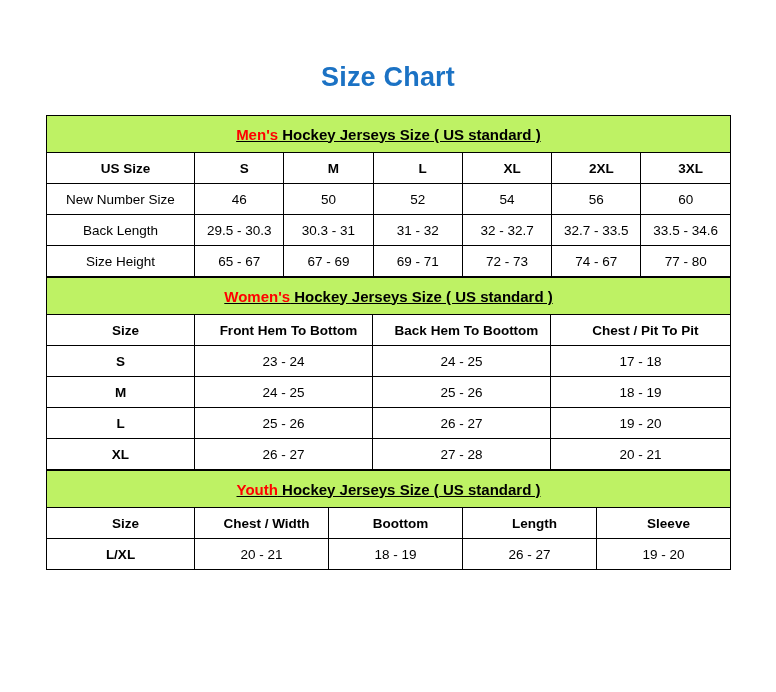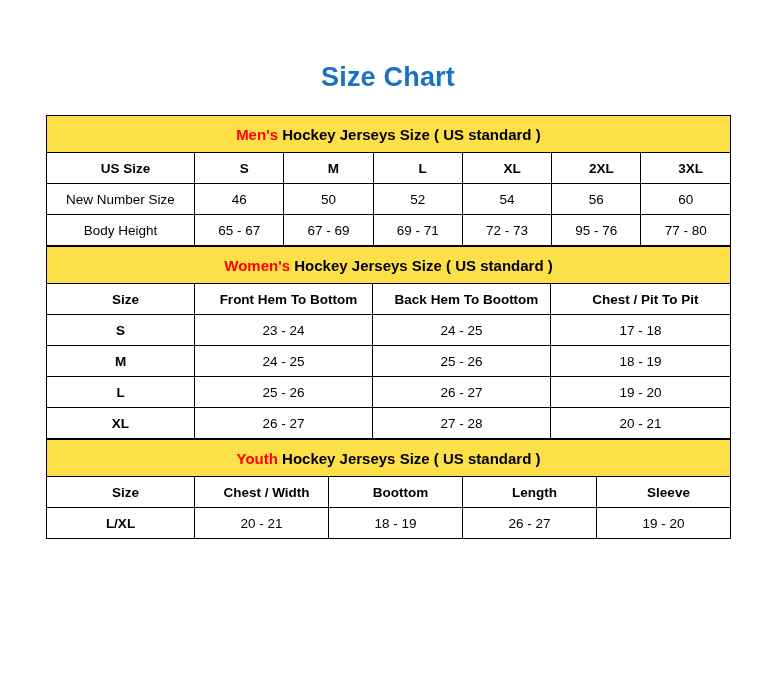--- a/index.html
+++ b/index.html
@@ -39,24 +39,25 @@
   td, th {
     border: 1px solid #000000;
     font-size: 13.5px;
     text-align: center;
     padding: 4px 2px;
     font-weight: normal;
     height: 22px;
     vertical-align: middle;
   }
   .banner td {
-    background: #fde047;
+    background: #bef264;
     font-weight: bold;
     font-size: 15px;
     padding: 7px 2px;
+    text-decoration: underline;
   }
   .banner .red {
     color: #ff0000;
   }
   .hdr td {
     font-weight: bold;
     padding-left: 12px;
   }
   .rowlabel {
     font-weight: normal;
@@ -108,26 +109,35 @@
         <tr>
           <td class="rowlabel">New Number Size</td>
           <td>46</td>
           <td>50</td>
           <td>52</td>
           <td>54</td>
           <td>56</td>
           <td>60</td>
         </tr>
         <tr>
-          <td class="rowlabel">Body Height</td>
+          <td class="rowlabel">Back Length</td>
+          <td>29.5 - 30.3</td>
+          <td>30.3 - 31</td>
+          <td>31 - 32</td>
+          <td>32 - 32.7</td>
+          <td>32.7 - 33.5</td>
+          <td>33.5 - 34.6</td>
+        </tr>
+        <tr>
+          <td class="rowlabel">Size Height</td>
           <td>65 - 67</td>
           <td>67 - 69</td>
           <td>69 - 71</td>
           <td>72 - 73</td>
-          <td>95 - 76</td>
+          <td>74 - 67</td>
           <td>77 - 80</td>
         </tr>
       </tbody>
     </table>
 
     <table class="tbl-women">
       <colgroup>
         <col class="w0">
           <col class="w1">
           <col class="w2">

